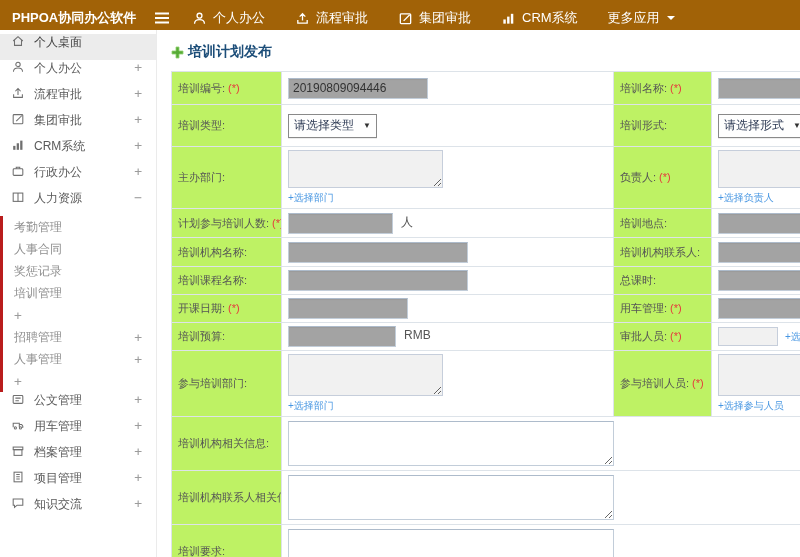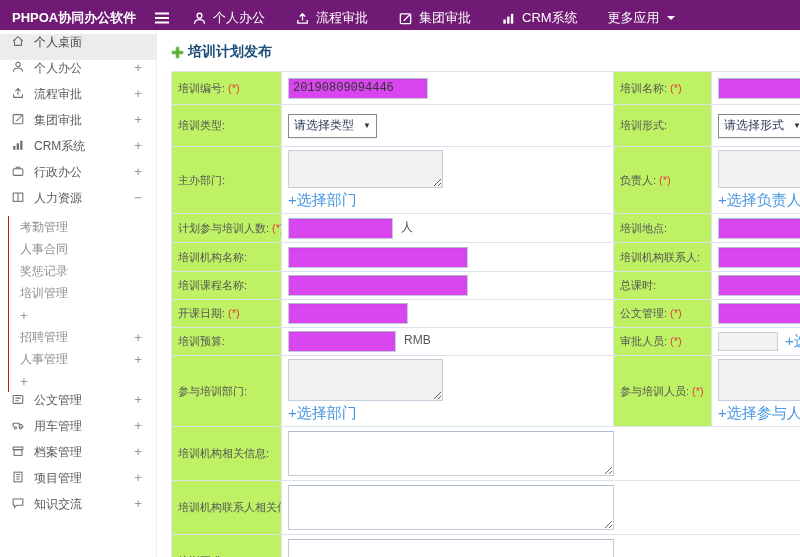--- a/index.html
+++ b/index.html
@@ -1,73 +1,73 @@
 <!DOCTYPE html>
 <html><head>
 <meta charset="utf-8">
 <style>
   * { margin:0; padding:0; box-sizing:border-box; }
   html,body { width:800px; height:557px; overflow:hidden; background:#fff;
     font-family:"Liberation Sans","DejaVu Sans",sans-serif; }
 
   
-  .hdr { height:36px; background:#701a75; display:flex; align-items:center; color:#fff; }
+  .hdr { height:36px; background:#a16207; display:flex; align-items:center; color:#fff; }
   .brand { width:150px; padding-left:12px; font-size:13px; font-weight:bold; white-space:nowrap; }
   .burger { margin:0 22px 0 4px; display:flex; cursor:pointer; }
   .topnav { display:flex; align-items:center; gap:30px; }
   .tnav { display:flex; align-items:center; gap:6px; font-size:13px; cursor:pointer; white-space:nowrap; }
   .tnav svg, .burger svg { display:block; }
 
   
   .side { position:absolute; top:30px; left:0; width:157px; bottom:0; background:#fff;
     border-right:1px solid #ebebeb; padding-top:4px; font-size:12px; color:#5a5a5a; }
   .sitem { height:26px; display:flex; align-items:flex-start; padding:0 14px 8px 11px; cursor:pointer; }
   .sitem.active { background:#ececec; color:#444; }
   .sitem .ic { color:#6f6f6f; display:flex; }
   .sitem .lbl { margin-left:9px; flex:1; white-space:nowrap; }
   .exp { color:#9c9c9c; font-size:13px; font-family:"DejaVu Sans Mono",monospace; }
-  .subwrap { margin-left:8px; border-left:1px solid #b91c1c; }
+  .subwrap { border-left:3px solid #b91c1c; }
   .subitem { height:22px; display:flex; align-items:center; padding:0 14px 0 11px;
     color:#8f8f8f; cursor:pointer; }
   .subitem .lbl { flex:1; white-space:nowrap; }
 
   
   .content { position:absolute; top:30px; left:157px; right:0; bottom:0; overflow:hidden; background:#fff; }
   .ptitle { margin:13px 0 0 14px; display:flex; align-items:center; gap:4px;
     font-size:14px; font-weight:bold; color:#1d4e79; }
   .plus-ic { display:flex; }
 
   table.frm { margin:10px 0 0 14px; border-collapse:collapse; table-layout:fixed; width:872px; }
   .frm td { border:1px solid #dde3e9; font-size:11px; color:#555; padding:3px 6px; vertical-align:middle; background:#fff; }
   .frm td.fl { background:#bef264; white-space:nowrap; overflow:hidden; }
   .req { color:#e53c3c; margin-left:3px; }
   tr.h33 td{height:33px} tr.h31 td{height:42px} tr.h59 td{height:59px}
   tr.h29 td{height:29px} tr.h28 td{height:28px} tr.h27 td{height:27px}
   tr.h56 td{height:56px} tr.h54 td{height:54px}
 
-  .txt { height:21px; border:1px solid #c2cdd9; border-top-color:#adbbcb; background:#d946ef;
+  .txt { height:21px; border:1px solid #c2cdd9; border-top-color:#adbbcb; background:#a3a3a3;
     padding:7px 4px; font-size:12px; color:#333; box-shadow:inset 0 1px 1px rgba(0,0,0,.05);
-    font-family:Liberation Mono, monospace; vertical-align:middle; }
+    font-family:Liberation Sans, sans-serif; vertical-align:middle; }
   .w140{width:140px}.w105{width:105px}.w180{width:180px}.w120{width:120px}
   .w108{width:108px}.w150{width:150px}
   .sfx { margin-left:8px; font-size:12px; color:#555; }
 
   .sel { display:inline-flex; align-items:center; gap:9px; border:1px solid #898989;
     background:#fefefe; padding:2px 5px 3px 5px; font-size:12px; color:#2e3b55;
     cursor:pointer; box-shadow:0 1px 0 rgba(0,0,0,.07); }
   .selarw { font-size:8px; color:#333; }
 
   .gbox { width:155px; height:38px; background:#f1f1f1; border:1px solid #c6cedb;
     resize:both; display:block; font-family:inherit; }
   .gbox.tall { height:42px; }
   .gboxr { width:150px; }
   .gbox.sm { width:60px; height:19px; resize:none; display:inline-block; vertical-align:middle; }
   .bigta { width:326px; height:45px; border:1px solid #c2cdd9; border-top-color:#adbbcb;
     resize:both; font-family:inherit; font-size:12px; color:#333; display:block; }
-  .lnk { color:#4796e2; text-decoration:none; font-size:15px; display:inline-block;
+  .lnk { color:#4796e2; text-decoration:none; font-size:10px; display:inline-block;
     margin-top:3px; white-space:nowrap; cursor:pointer; }
   .lnk.inl { margin:0 0 0 7px; vertical-align:middle; }
 </style>
 </head>
 <body>
 
 <div class="hdr">
   <div class="brand">PHPOA协同办公软件</div>
   <div class="burger">
     <svg width="16" height="14" viewBox="0 0 16 14">
@@ -347,21 +347,21 @@
     <tr class="h28">
       <td class="fl"><span>培训课程名称:</span></td>
       <td><input class="txt w180" value="" style=""></td>
       <td class="fl"><span>总课时:</span></td>
       <td><input class="txt w150" value="" style=""></td>
     </tr>
 
     <tr class="h28">
       <td class="fl"><span>开课日期:</span><span class="req">(*)</span></td>
       <td><input class="txt w120" value="" style=""></td>
-      <td class="fl"><span>公文管理:</span><span class="req">(*)</span></td>
+      <td class="fl"><span>用车管理:</span><span class="req">(*)</span></td>
       <td><input class="txt w150" value="" style=""></td>
     </tr>
 
     <tr class="h27">
       <td class="fl"><span>培训预算:</span></td>
       <td><input class="txt w108" value="" style=""><span class="sfx">RMB</span></td>
       <td class="fl"><span>审批人员:</span><span class="req">(*)</span></td>
       <td><textarea class="gbox sm" readonly="" style=""></textarea><a class="lnk inl">+选择审批人员</a></td>
     </tr>
 

